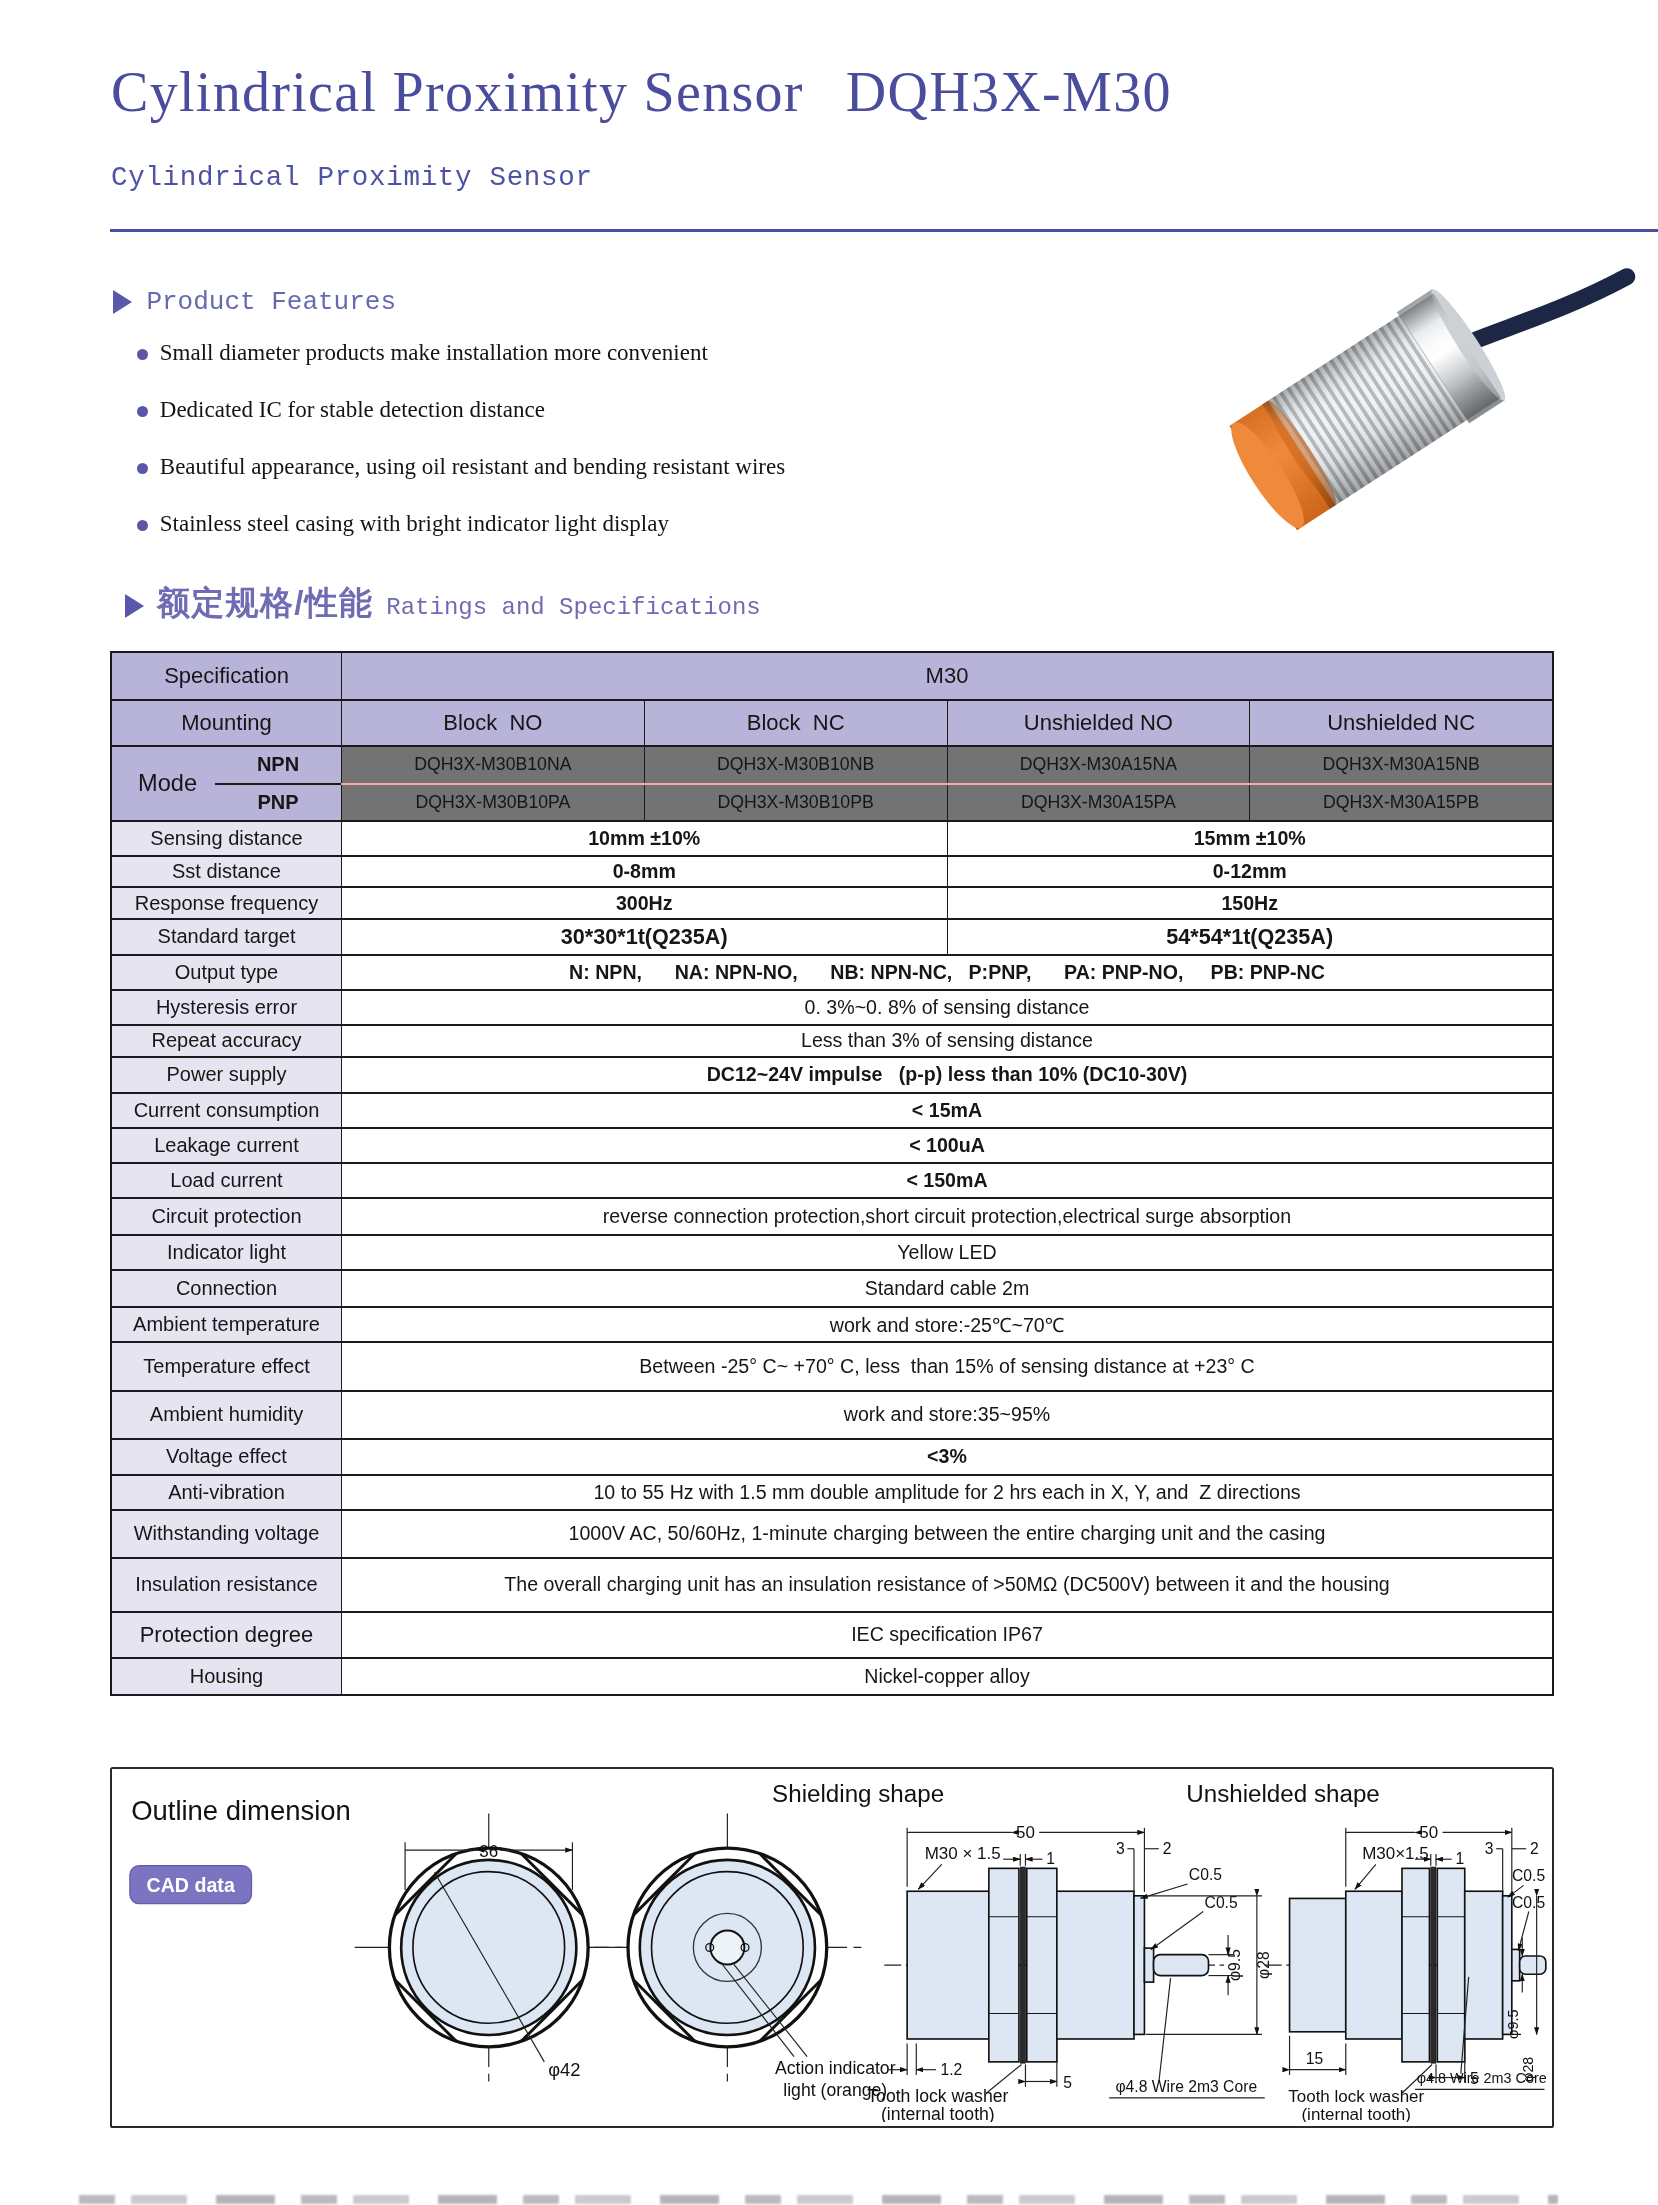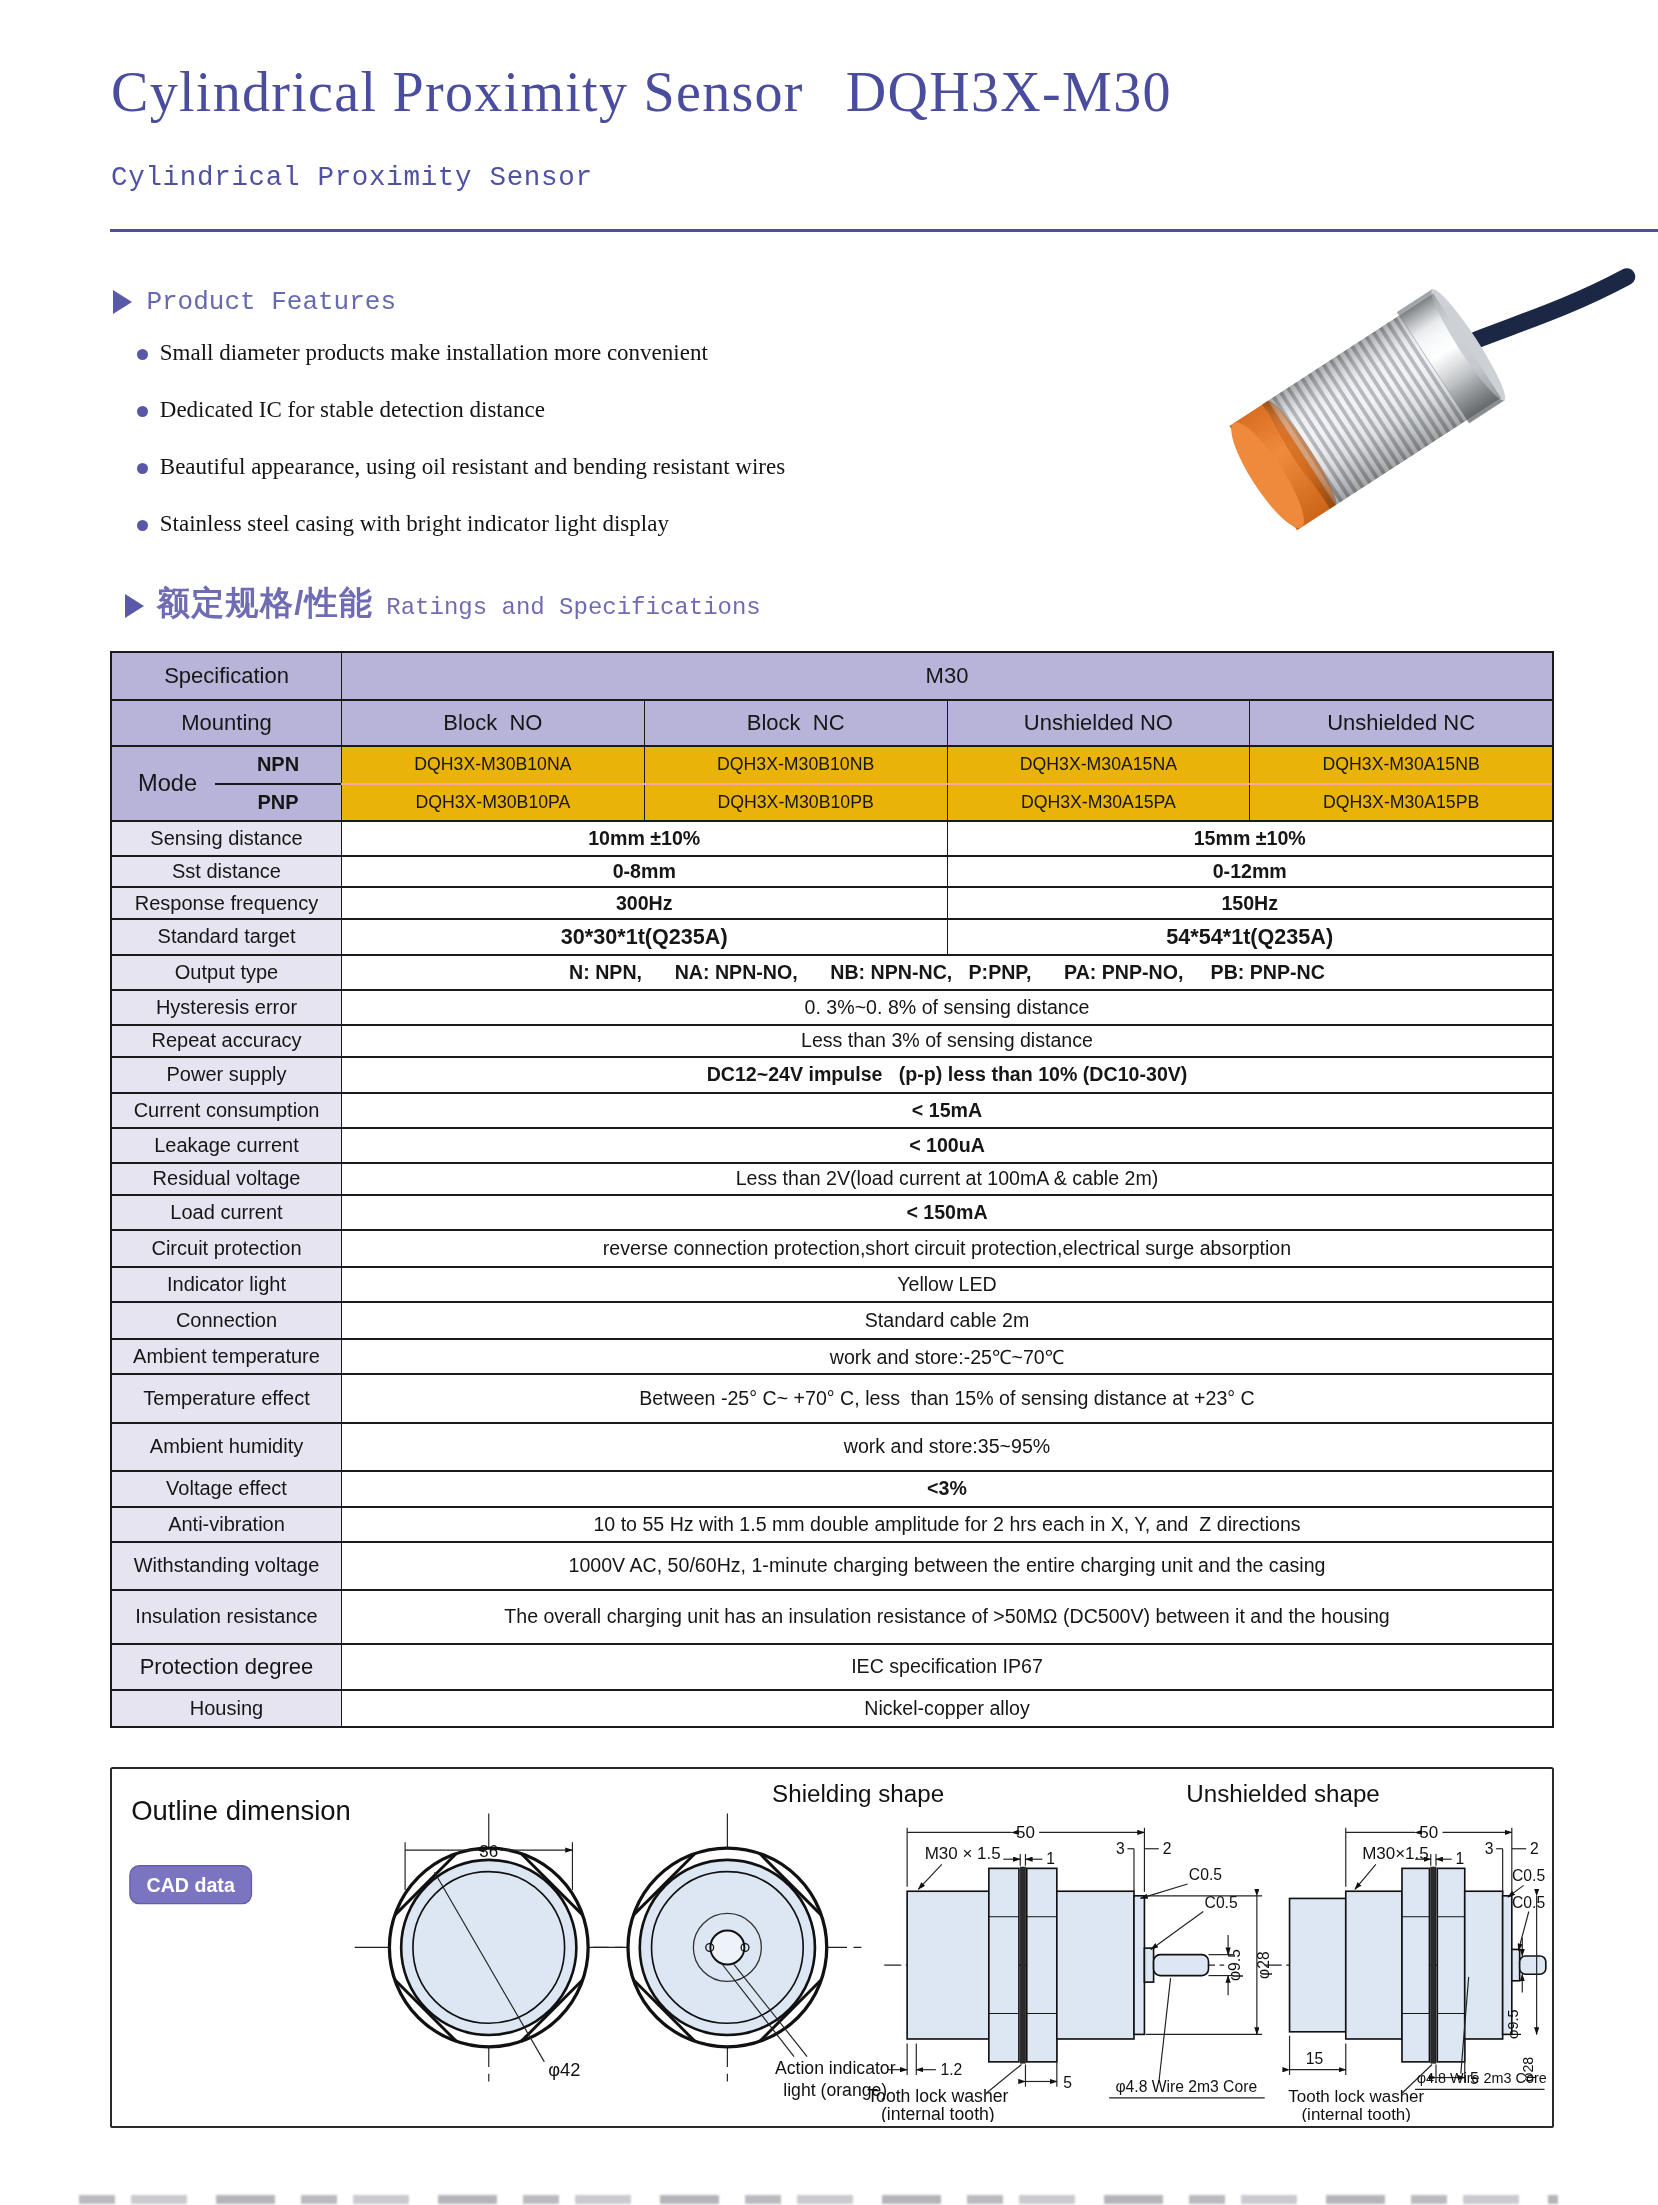--- a/index.html
+++ b/index.html
@@ -40,21 +40,21 @@
   .bold{font-weight:700;}
   .mode-block{height:73px;}
   .mode-wrap{width:229px;flex:none;display:flex;}
   .mode-name{width:95px;display:flex;align-items:center;justify-content:center;font-size:23.6px;margin-left:8px;}
   .mode-col{flex:1;display:flex;flex-direction:column;}
   .mode-sub{flex:1;display:flex;align-items:center;justify-content:center;font-size:20px;font-weight:600;}
   .mode-sub.pnp{border-top:2px solid #1a1a1a;}
   .mode-data{flex:1;display:flex;flex-direction:column;}
   .mrow{flex:1;display:flex;}
   .mrow.pnp{border-top:2px solid #fca5a5;}
-  .mrow .vcell{background:#eab308;font-size:17.7px;}
+  .mrow .vcell{background:#737373;font-size:17.7px;}
   
   .outline-box{position:absolute;left:110px;top:1767px;width:1440px;height:357px;
                border:2px solid #2a2a2a;border-radius:2.6px;background:#fff;}
   .dtx{font-size:26px;fill:#111;font-family:"Liberation Sans",sans-serif;}
   .dsm{font-size:24px;fill:#111;font-family:"Liberation Sans",sans-serif;}
   .dttl{font-size:37px;fill:#111;font-family:"Liberation Sans",sans-serif;}
   .dln{stroke:#222;stroke-width:1.8;fill:none;}
   .dshape{stroke:#111;fill:#dce7f3;}
   .footer-smudge{position:absolute;left:79px;top:2195px;width:1479px;height:8.5px;opacity:.45;
       background:repeating-linear-gradient(90deg,#6a6a72 0 36px,transparent 36px 52px,#8d8d96 52px 108px,
@@ -209,24 +209,20 @@
       <div class="lcell">Power supply</div>
       <div class="vcell bold">DC12~24V impulse   (p-p) less than 10% (DC10-30V)</div>
     </div>
     <div class="trow" style="height:33px">
       <div class="lcell">Current consumption</div>
       <div class="vcell bold">&lt; 15mA</div>
     </div>
     <div class="trow" style="height:33px">
       <div class="lcell">Leakage current</div>
       <div class="vcell bold">&lt; 100uA</div>
-    </div>
-    <div class="trow" style="height:30px">
-      <div class="lcell">Residual voltage</div>
-      <div class="vcell">Less than 2V(load current at 100mA &amp; cable 2m)</div>
     </div>
     <div class="trow" style="height:33px">
       <div class="lcell">Load current</div>
       <div class="vcell bold">&lt; 150mA</div>
     </div>
     <div class="trow" style="height:35px">
       <div class="lcell">Circuit protection</div>
       <div class="vcell">reverse connection protection,short circuit protection,electrical surge absorption</div>
     </div>
     <div class="trow" style="height:33px">

